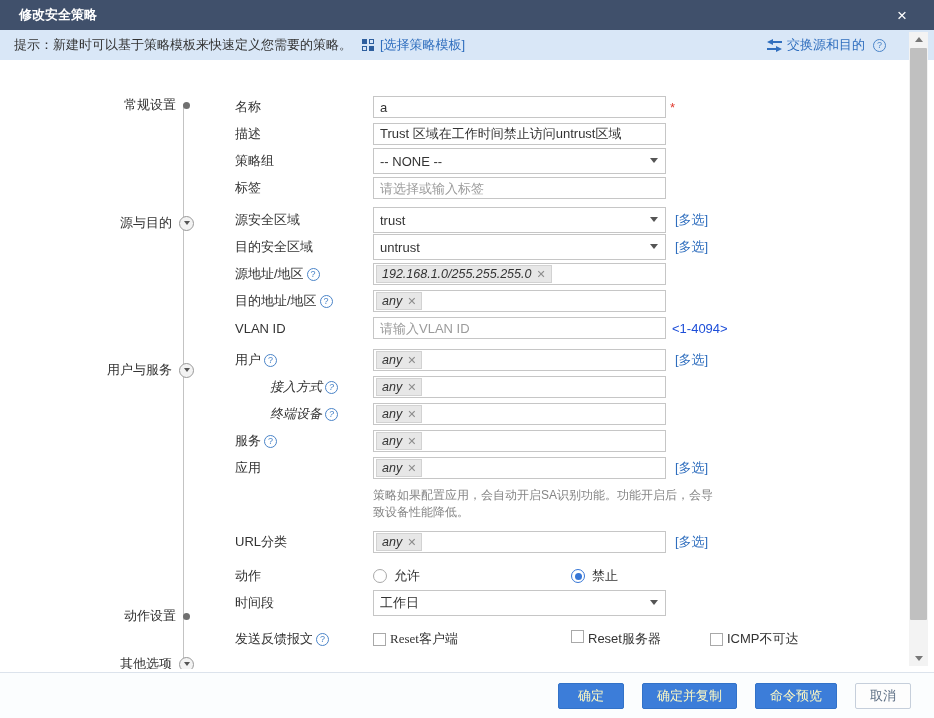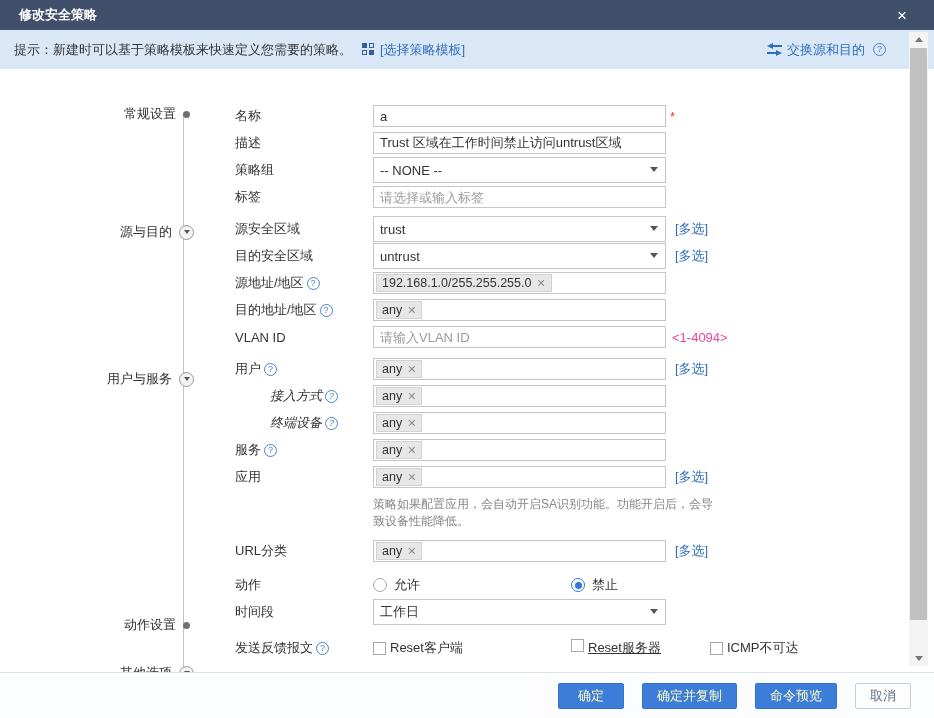--- a/index.html
+++ b/index.html
@@ -5,21 +5,21 @@
   * { margin:0; padding:0; box-sizing:border-box; }
   html,body { width:934px; height:718px; }
   body { font-family:"Liberation Sans","DejaVu Sans",sans-serif; font-size:13px; color:#333; background:#fff; overflow:hidden; position:relative; }
 
   
   .titlebar { height:30px; background:#40506b; display:flex; align-items:center; padding:0 19px; }
   .titlebar .title { color:#fff; font-weight:bold; font-size:13px; }
   .titlebar .close { margin-left:auto; color:#fff; font-size:17px; line-height:17px; cursor:pointer; padding-right:8px; }
 
   
-  .hintbar { height:39px; background:#d9e7f7; display:flex; align-items:center; padding:0 14px; }
+  .hintbar { height:30px; background:#d9e7f7; display:flex; align-items:center; padding:0 14px; }
   .hintbar .hint-text { color:#333; }
   .link { color:#2f6ebe; cursor:pointer; text-decoration:none; }
   .tpl-icon { margin:0 5px 0 10px; display:inline-flex; }
   .swap { margin-left:auto; margin-right:34px; display:flex; align-items:center; gap:5px; }
 
   .help { display:inline-flex; align-items:center; justify-content:center; width:13px; height:13px; border:1px solid #4a84c8; border-radius:50%; color:#4a84c8; font-size:9px; line-height:1; margin-left:3px; vertical-align:-2px; cursor:pointer; }
 
   
   .content { position:relative; height:609px; overflow:hidden; background:#fff; padding-top:36px; }
   .timeline { position:absolute; left:183px; top:44px; bottom:0; width:1px; background:#c3c3c3; }
@@ -31,30 +31,30 @@
   .form { margin-left:235px; width:660px; }
   .row { display:flex; align-items:center; height:22px; margin-bottom:5px; }
   .row .flabel { width:138px; flex:0 0 auto; display:flex; align-items:center; }
   .indent { padding-left:35px;font-style:italic; }
   .ctrl { width:293px; flex:0 0 auto; position:relative; }
   input.txt { width:293px; height:22px; border:1px solid #c6c6c6; padding:0 6px; font-size:13px; color:#333; font-family:inherit; outline:none; background:#fff; }
   input.txt::placeholder { color:#9b9b9b; }
   .select { width:293px; height:26px; border:1px solid #c6c6c6; background:#fff; display:flex; align-items:center; padding:0 20px 0 6px; cursor:pointer; position:relative; }
   .caret { position:absolute; right:7px; top:9px; border:4px solid transparent; border-top:5px solid #555; }
   .chipbox { width:293px; height:22px; border:1px solid #c6c6c6; background:#fff; display:flex; align-items:center; padding:0 2px; cursor:text; }
-  .chip { background:#e7e7e7; border:1px solid #d2d2d2; height:18px; display:inline-flex; align-items:center; gap:5px; padding:0 5px; font-size:12.5px; color:#333; }
+  .chip { background:#e7e7e7; border:1px solid #d2d2d2; height:18px; display:inline-flex; align-items:center; gap:5px; padding:0 5px; font-size:12.5px; color:#333;font-style:italic; }
   .chip .x { color:#8d8d8d; font-size:11px; cursor:pointer; }
   .multi { margin-left:9px; white-space:nowrap; }
   .req { color:#e03b2f; margin-left:4px; font-size:13px; }
-  .range-hint { margin-left:6px; color:#ec4899; white-space:nowrap; }
+  .range-hint { margin-left:6px; color:#1d4ed8; white-space:nowrap; }
   .note { width:350px; color:#858585; font-size:12px; line-height:17px; margin-top:8px; }
   .mt10 { margin-top:10px; } .mt12 { margin-top:12px; } .mt2 { margin-top:14px; }
 
   .g1 { width:198px; display:flex; align-items:center; gap:7px; }
-  .g2 { width:139px; display:flex; gap:7px;text-decoration:underline; }
+  .g2 { width:139px; display:flex; gap:7px; }
   .g3 { display:flex; align-items:center; gap:7px; }
   .radio { width:14px; height:14px; border:1px solid #a9a9a9; border-radius:50%; background:#fff; display:inline-flex; align-items:center; justify-content:center; cursor:pointer; flex:0 0 auto; }
   .radio.checked { border-color:#3676d6; }
   .radio.checked::after { content:""; width:7px; height:7px; border-radius:50%; background:#3676d6; }
   .checkbox { width:13px; height:13px; border:1px solid #a9a9a9; background:#fff; cursor:pointer; flex:0 0 auto; }
 
   .other-summary { position:absolute; left:270px; top:596px; width:640px; height:22px; line-height:20px; color:#333; white-space:nowrap; overflow:hidden; }
 
   
   .scrollbar { position:absolute; right:6px; top:32px; width:19px; height:634px; background:#f3f3f3; }
@@ -319,21 +319,21 @@
             <span class="caret"></span>
           </span>
         </span>
     </div>
 
     <div class="row mt2">
       <span class="flabel">
           <span>发送反馈报文</span>
           <span class="help">?</span>
         </span>
-      <span class="g1" style="gap:4px;">
+      <span class="g1" style="gap:4px;font-family:Liberation Serif, serif;">
         <span class="checkbox"></span>
         <span>Reset客户端</span>
       </span>
       <span class="g2" style="gap:4px;">
         <span class="checkbox"></span>
         <span>Reset服务器</span>
       </span>
       <span class="g3" style="gap:4px;">
         <span class="checkbox"></span>
         <span>ICMP不可达</span>

